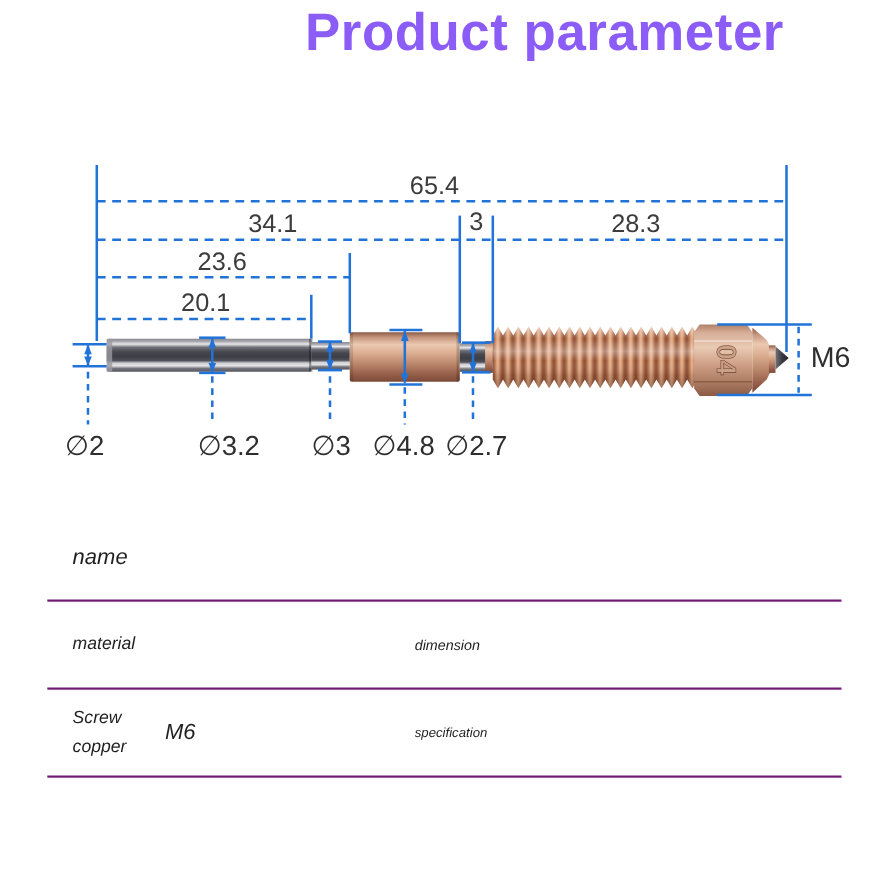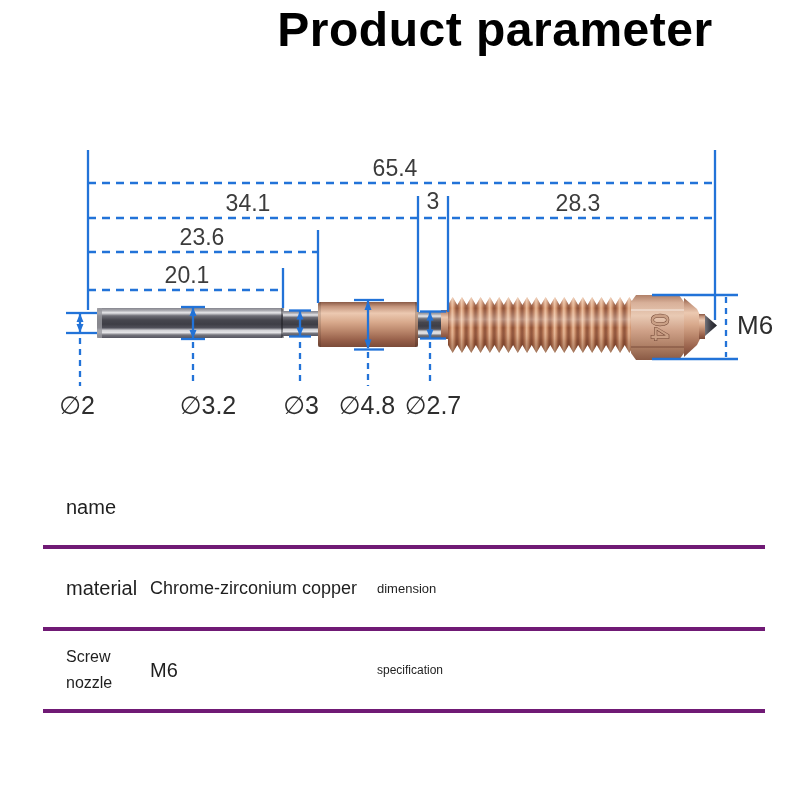--- a/index.html
+++ b/index.html
@@ -2,36 +2,36 @@
 <html><head>
 <meta charset="utf-8">
 <style>
   html,body { margin:0; padding:0; background:#ffffff; }
   .page {
     position:relative; width:800px; height:800px; background:#ffffff;
     font-family:"Liberation Sans", sans-serif; overflow:hidden;
   }
   .title {
     position:absolute; top:2px; left:190px; width:610px;
-    text-align:center; font-size:48px; font-weight:600; color:#000000;
+    text-align:center; font-size:48px; font-weight:600; color:#8b5cf6;
     letter-spacing:0.5px; margin:0;
   }
   svg text { font-family:"Liberation Sans","DejaVu Sans",sans-serif; }
   .dimtext { fill:#3c3c3c; font-size:23px; }
   .diatext { fill:#2e2e2e; font-size:25px; }
   .m6text  { fill:#2e2e2e; font-size:26px; }
 
   .spec-table { position:absolute; top:468px; left:43px; width:722px; color:#1f1f1f; }
-  .row { position:relative; border-bottom:4px solid #701a75; }
+  .row { position:relative; border-bottom:2px solid #701a75;font-style:italic; }
   .r1 { height:77px; } .r2 { height:78px; } .r3 { height:71px; } .r4 { height:78px; }
   .cell { position:absolute; top:50%; transform:translateY(-50%); white-space:nowrap; }
   .lab1 { left:23px; }  .val1 { left:107px; }
   .lab2 { left:334px; } .val2 { left:422px; }
   .fs-name  { font-size:20px; }
-  .fs-matl  { font-size:20px; }
+  .fs-matl  { font-size:16px; }
   .fs-matv  { font-size:18px; }
   .fs-small { font-size:13px;text-align:right; }
   .fs-tiny  { font-size:12px; }
   .fs-big   { font-size:27px; }
   .fs-med   { font-size:19px; }
   .fs-spec  { font-size:24px; }
   .fs-m6    { font-size:20px; }
   .wrap2 { white-space:normal; width:58px; font-size:16px; line-height:1.6; }
 </style>
 </head>
@@ -192,23 +192,22 @@
       <text class="m6text" x="737" y="334" text-anchor="start">M6</text>
     </g>
   </svg>
 
   <div class="spec-table">
     <div class="row r1">
       <span class="cell lab1 fs-name">name</span>
     </div>
     <div class="row r2">
       <span class="cell lab1 fs-matl">material</span>
-      <span class="cell val1 fs-matv">Chrome-zirconium copper</span>
       <span class="cell lab2 fs-small">dimension</span>
     </div>
     <div class="row r4">
-      <span class="cell lab1 wrap2">Screw nozzle</span>
+      <span class="cell lab1 wrap2">Screw copper</span>
       <span class="cell val1 fs-m6">M6</span>
       <span class="cell lab2 fs-tiny">specification</span>
     </div>
   </div>
 
 </div>
 
 </body></html>

